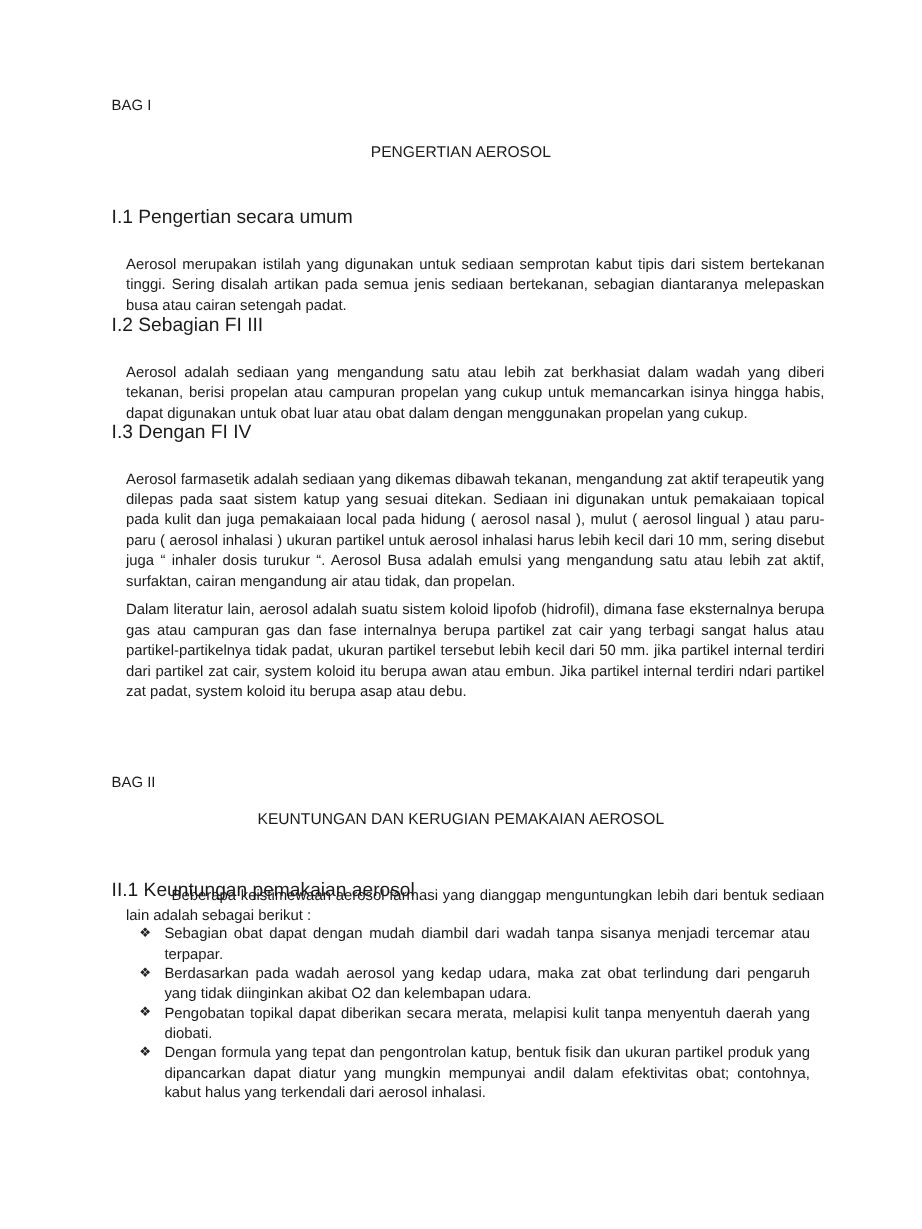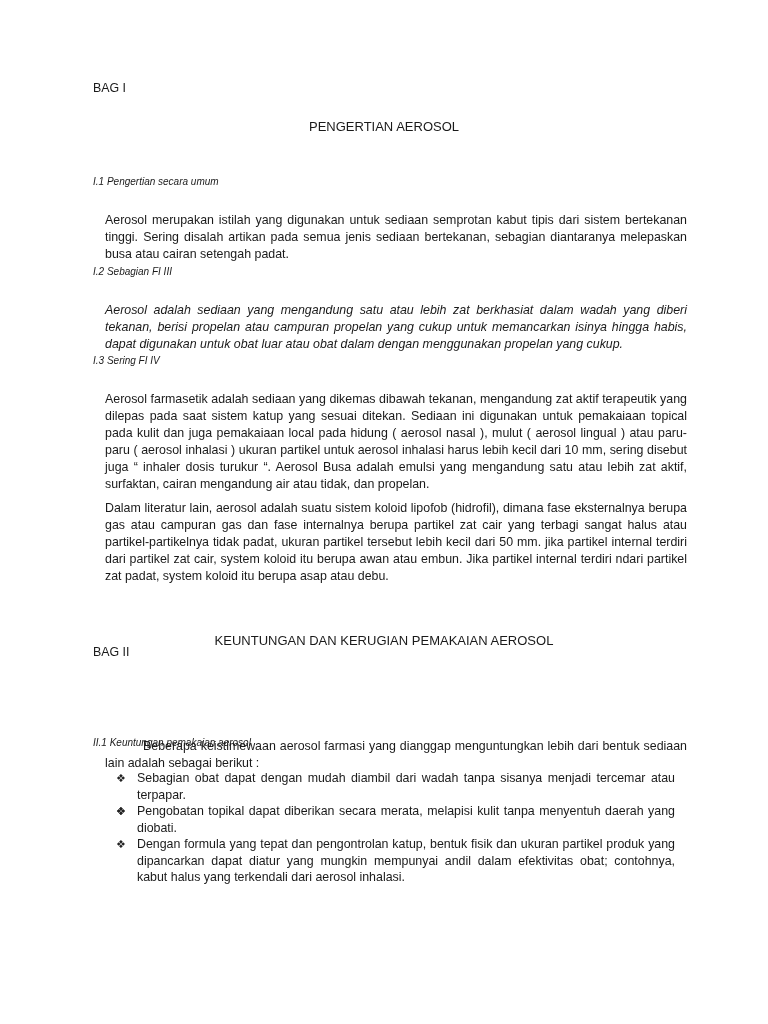--- a/index.html
+++ b/index.html
@@ -19,21 +19,21 @@
       position: absolute;
       left: 93px;
       top: 0;
       width: 582px;
       font-size: 12.4px;
       line-height: 17px;
     }
     .abs { position: absolute; left: 0; width: 582px; }
     .bag { font-size: 12.4px; }
     .title { text-align: center; font-size: 13px; }
-    .subhead { font-size: 10px; font-style: italic; }
+    .subhead { font-size: 16px; }
     .para {
       text-align: justify;
       text-align-last: left;
       margin: 12px;
     }
     .indent { text-indent: 38px; }
     ul.bullets {
       list-style: none;
       margin: 0;
       padding: 0;
@@ -58,39 +58,40 @@
 
 <div class="page">
 
   <div class="abs bag" style="top:80px;">BAG I</div>
   <div class="abs title" style="top:118px;">PENGERTIAN AEROSOL</div>
 
   <div class="abs subhead" style="top:173px;">I.1 Pengertian secara umum</div>
   <p class="abs para" style="top:200px;">Aerosol merupakan istilah yang digunakan untuk sediaan semprotan kabut tipis dari sistem bertekanan tinggi. Sering disalah artikan pada semua jenis sediaan bertekanan, sebagian diantaranya melepaskan busa atau cairan setengah padat.</p>
 
   <div class="abs subhead" style="top:263px;">I.2 Sebagian FI III</div>
-  <p class="abs para" style="top:290px;font-style:italic;">Aerosol adalah sediaan yang mengandung satu atau lebih zat berkhasiat dalam wadah yang diberi tekanan, berisi propelan atau campuran propelan yang cukup untuk memancarkan isinya hingga habis, dapat digunakan untuk obat luar atau obat dalam dengan menggunakan propelan yang cukup.</p>
+  <p class="abs para" style="top:290px;">Aerosol adalah sediaan yang mengandung satu atau lebih zat berkhasiat dalam wadah yang diberi tekanan, berisi propelan atau campuran propelan yang cukup untuk memancarkan isinya hingga habis, dapat digunakan untuk obat luar atau obat dalam dengan menggunakan propelan yang cukup.</p>
 
-  <div class="abs subhead" style="top:352px;">I.3 Sering FI IV</div>
+  <div class="abs subhead" style="top:352px;">I.3 Dengan FI IV</div>
   <p class="abs para" style="top:379px;">Aerosol farmasetik adalah sediaan yang dikemas dibawah tekanan, mengandung zat aktif terapeutik yang dilepas pada saat sistem katup yang sesuai ditekan. Sediaan ini digunakan untuk pemakaiaan topical pada kulit dan juga pemakaiaan local pada hidung ( aerosol nasal ), mulut ( aerosol lingual ) atau paru-paru ( aerosol inhalasi ) ukuran partikel untuk aerosol inhalasi harus lebih kecil dari 10 mm, sering disebut juga “ inhaler dosis turukur “. Aerosol Busa adalah emulsi yang  mengandung satu atau lebih zat aktif, surfaktan, cairan mengandung air atau tidak, dan propelan.</p>
   <p class="abs para" style="top:488px;">Dalam literatur lain, aerosol adalah suatu sistem koloid lipofob (hidrofil), dimana fase eksternalnya berupa gas atau campuran gas dan fase internalnya berupa partikel zat cair yang terbagi sangat halus atau partikel-partikelnya tidak padat, ukuran partikel tersebut  lebih  kecil dari 50 mm. jika partikel internal terdiri dari partikel zat cair, system koloid itu berupa awan atau embun. Jika partikel internal terdiri ndari partikel zat padat, system koloid itu berupa asap atau debu.</p>
 
   <div class="abs bag" style="top:644px;">BAG II</div>
-  <div class="abs title" style="top:632px;">KEUNTUNGAN DAN KERUGIAN PEMAKAIAN AEROSOL</div>
+  <div class="abs title" style="top:674px;">KEUNTUNGAN DAN KERUGIAN PEMAKAIAN AEROSOL</div>
 
   <div class="abs subhead" style="top:734px;">II.1 Keuntungan pemakaian aerosol</div>
   <p class="abs para indent" style="top:726px;">Beberapa keistimewaan aerosol farmasi yang dianggap menguntungkan lebih dari bentuk sediaan lain adalah sebagai berikut :</p>
 
   <ul class="abs bullets" style="top:770px;">
     <li>
       <span class="bullet">❖</span>
       <span>Sebagian obat dapat dengan mudah diambil dari wadah tanpa sisanya menjadi tercemar atau terpapar.</span>
     </li>
     <li>
       <span class="bullet">❖</span>
+      <span>Berdasarkan pada wadah aerosol yang kedap udara, maka zat obat terlindung dari pengaruh yang tidak diinginkan akibat O2 dan kelembapan udara.</span>
     </li>
     <li>
       <span class="bullet">❖</span>
       <span>Pengobatan topikal dapat diberikan secara merata, melapisi kulit tanpa menyentuh daerah yang diobati.</span>
     </li>
     <li>
       <span class="bullet">❖</span>
       <span>Dengan formula yang tepat dan pengontrolan katup, bentuk fisik dan ukuran partikel produk yang dipancarkan dapat diatur yang mungkin mempunyai andil dalam efektivitas obat; contohnya, kabut halus yang terkendali dari aerosol inhalasi.</span>
     </li>
   </ul>

